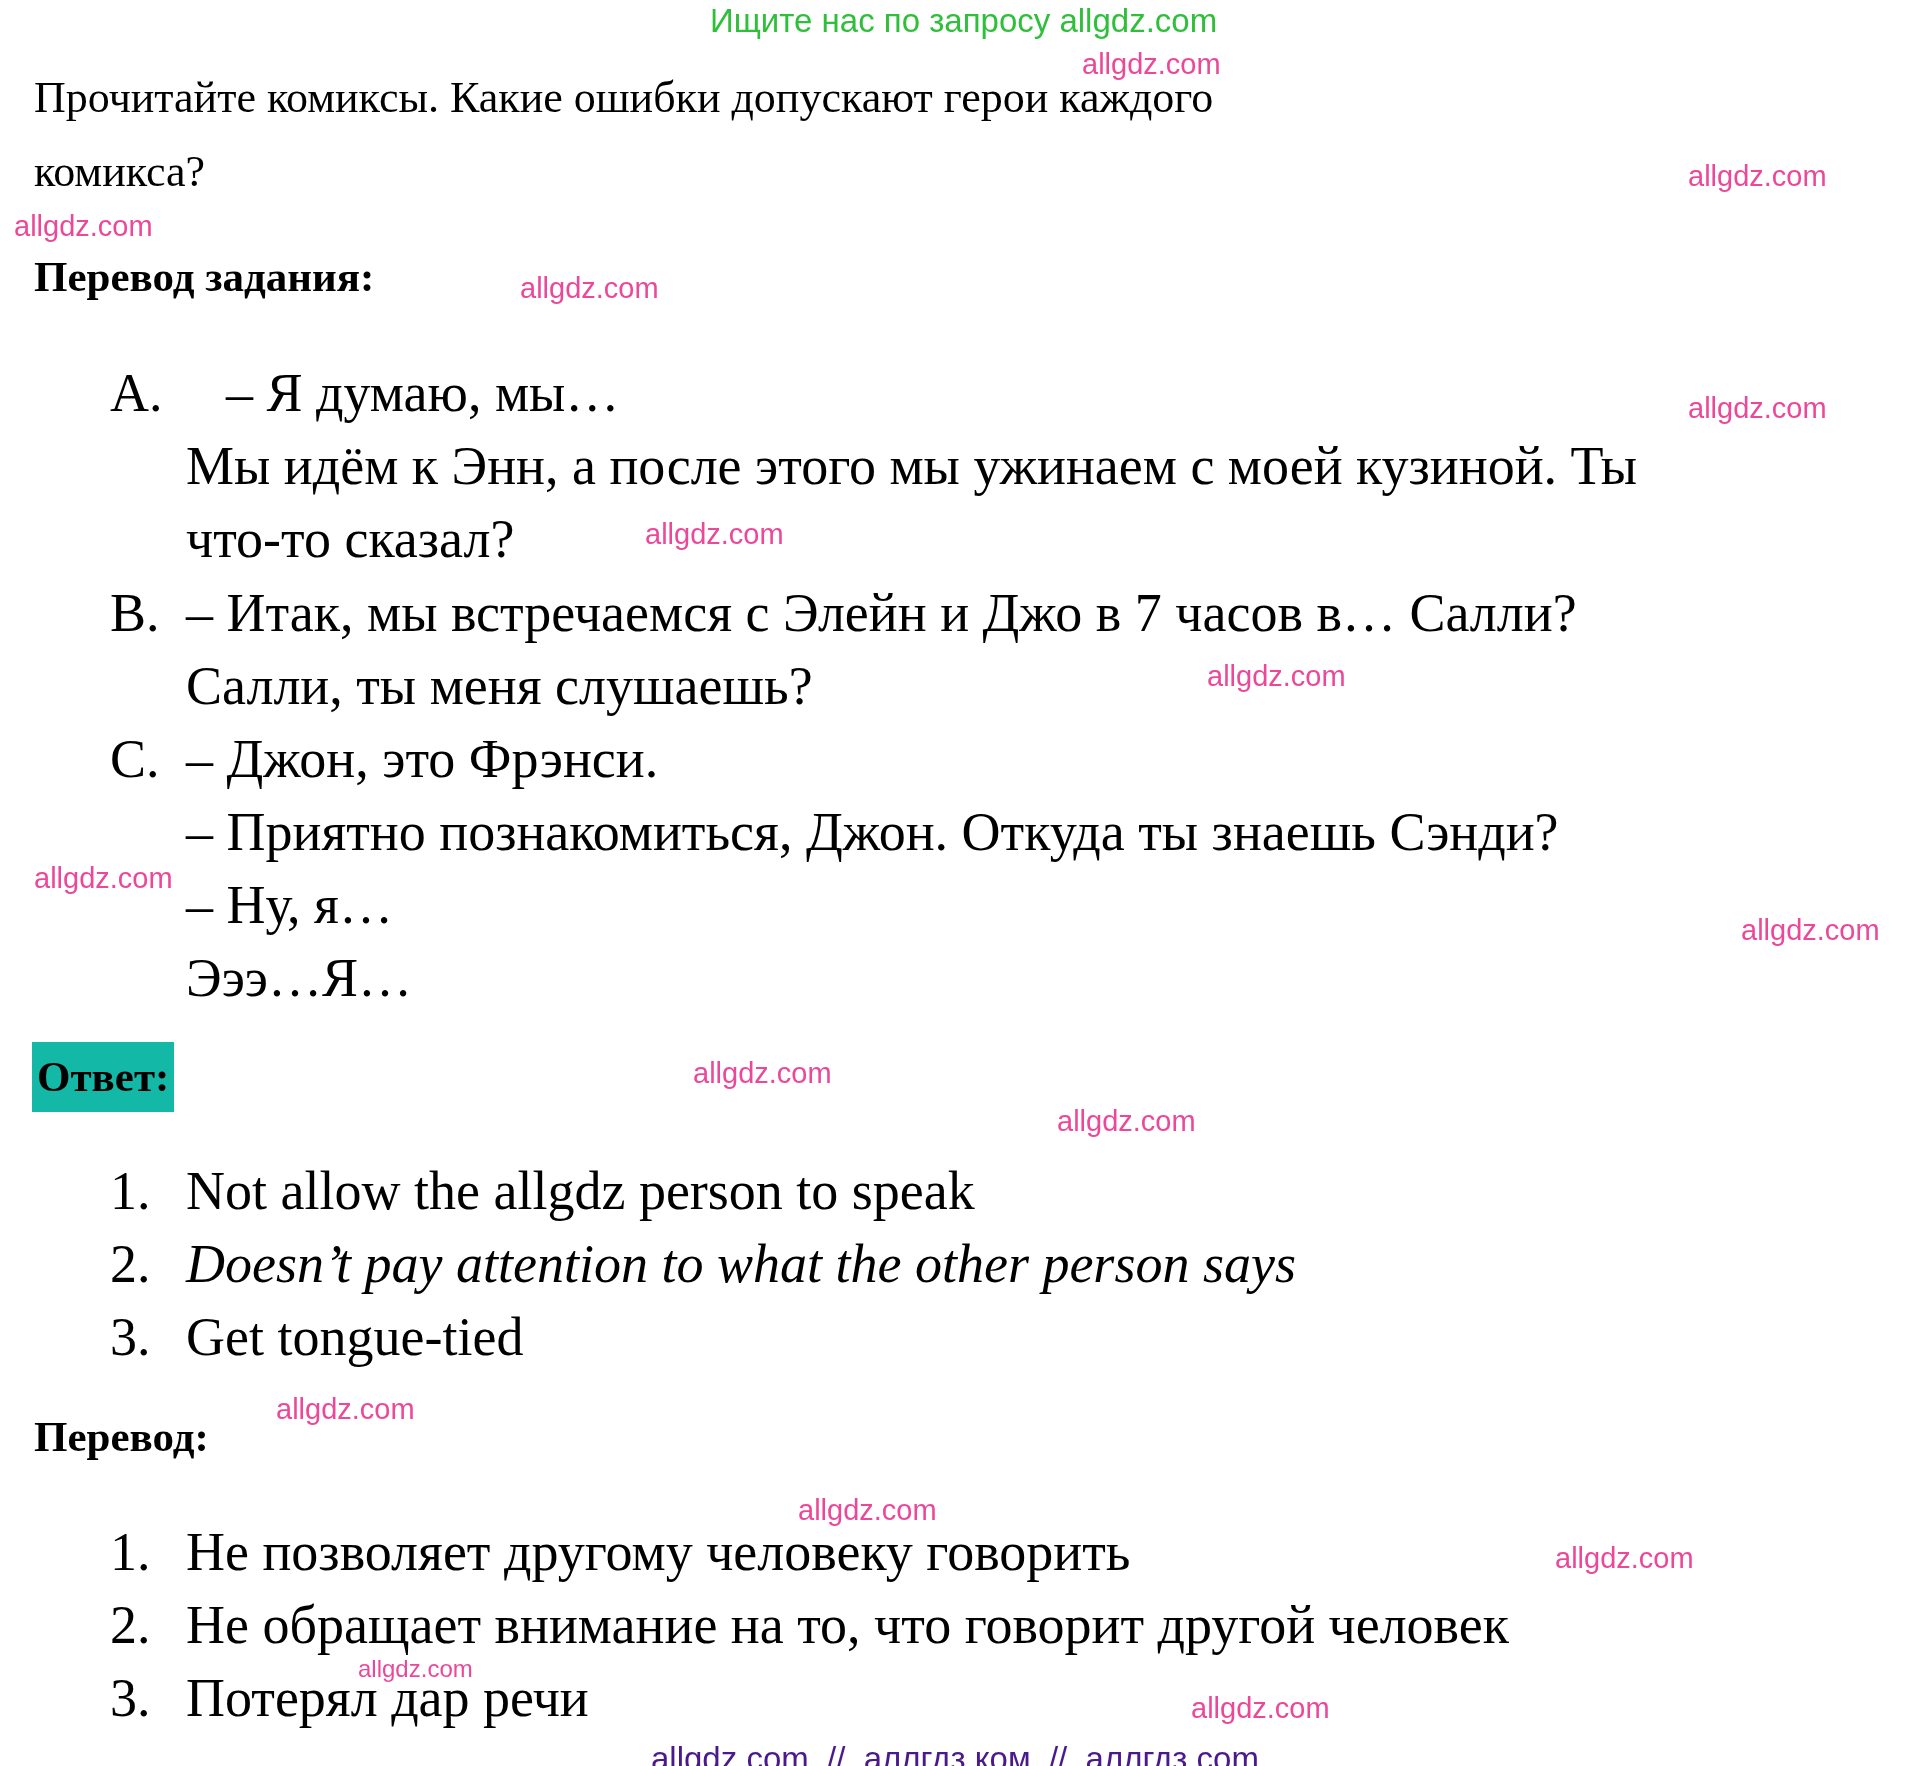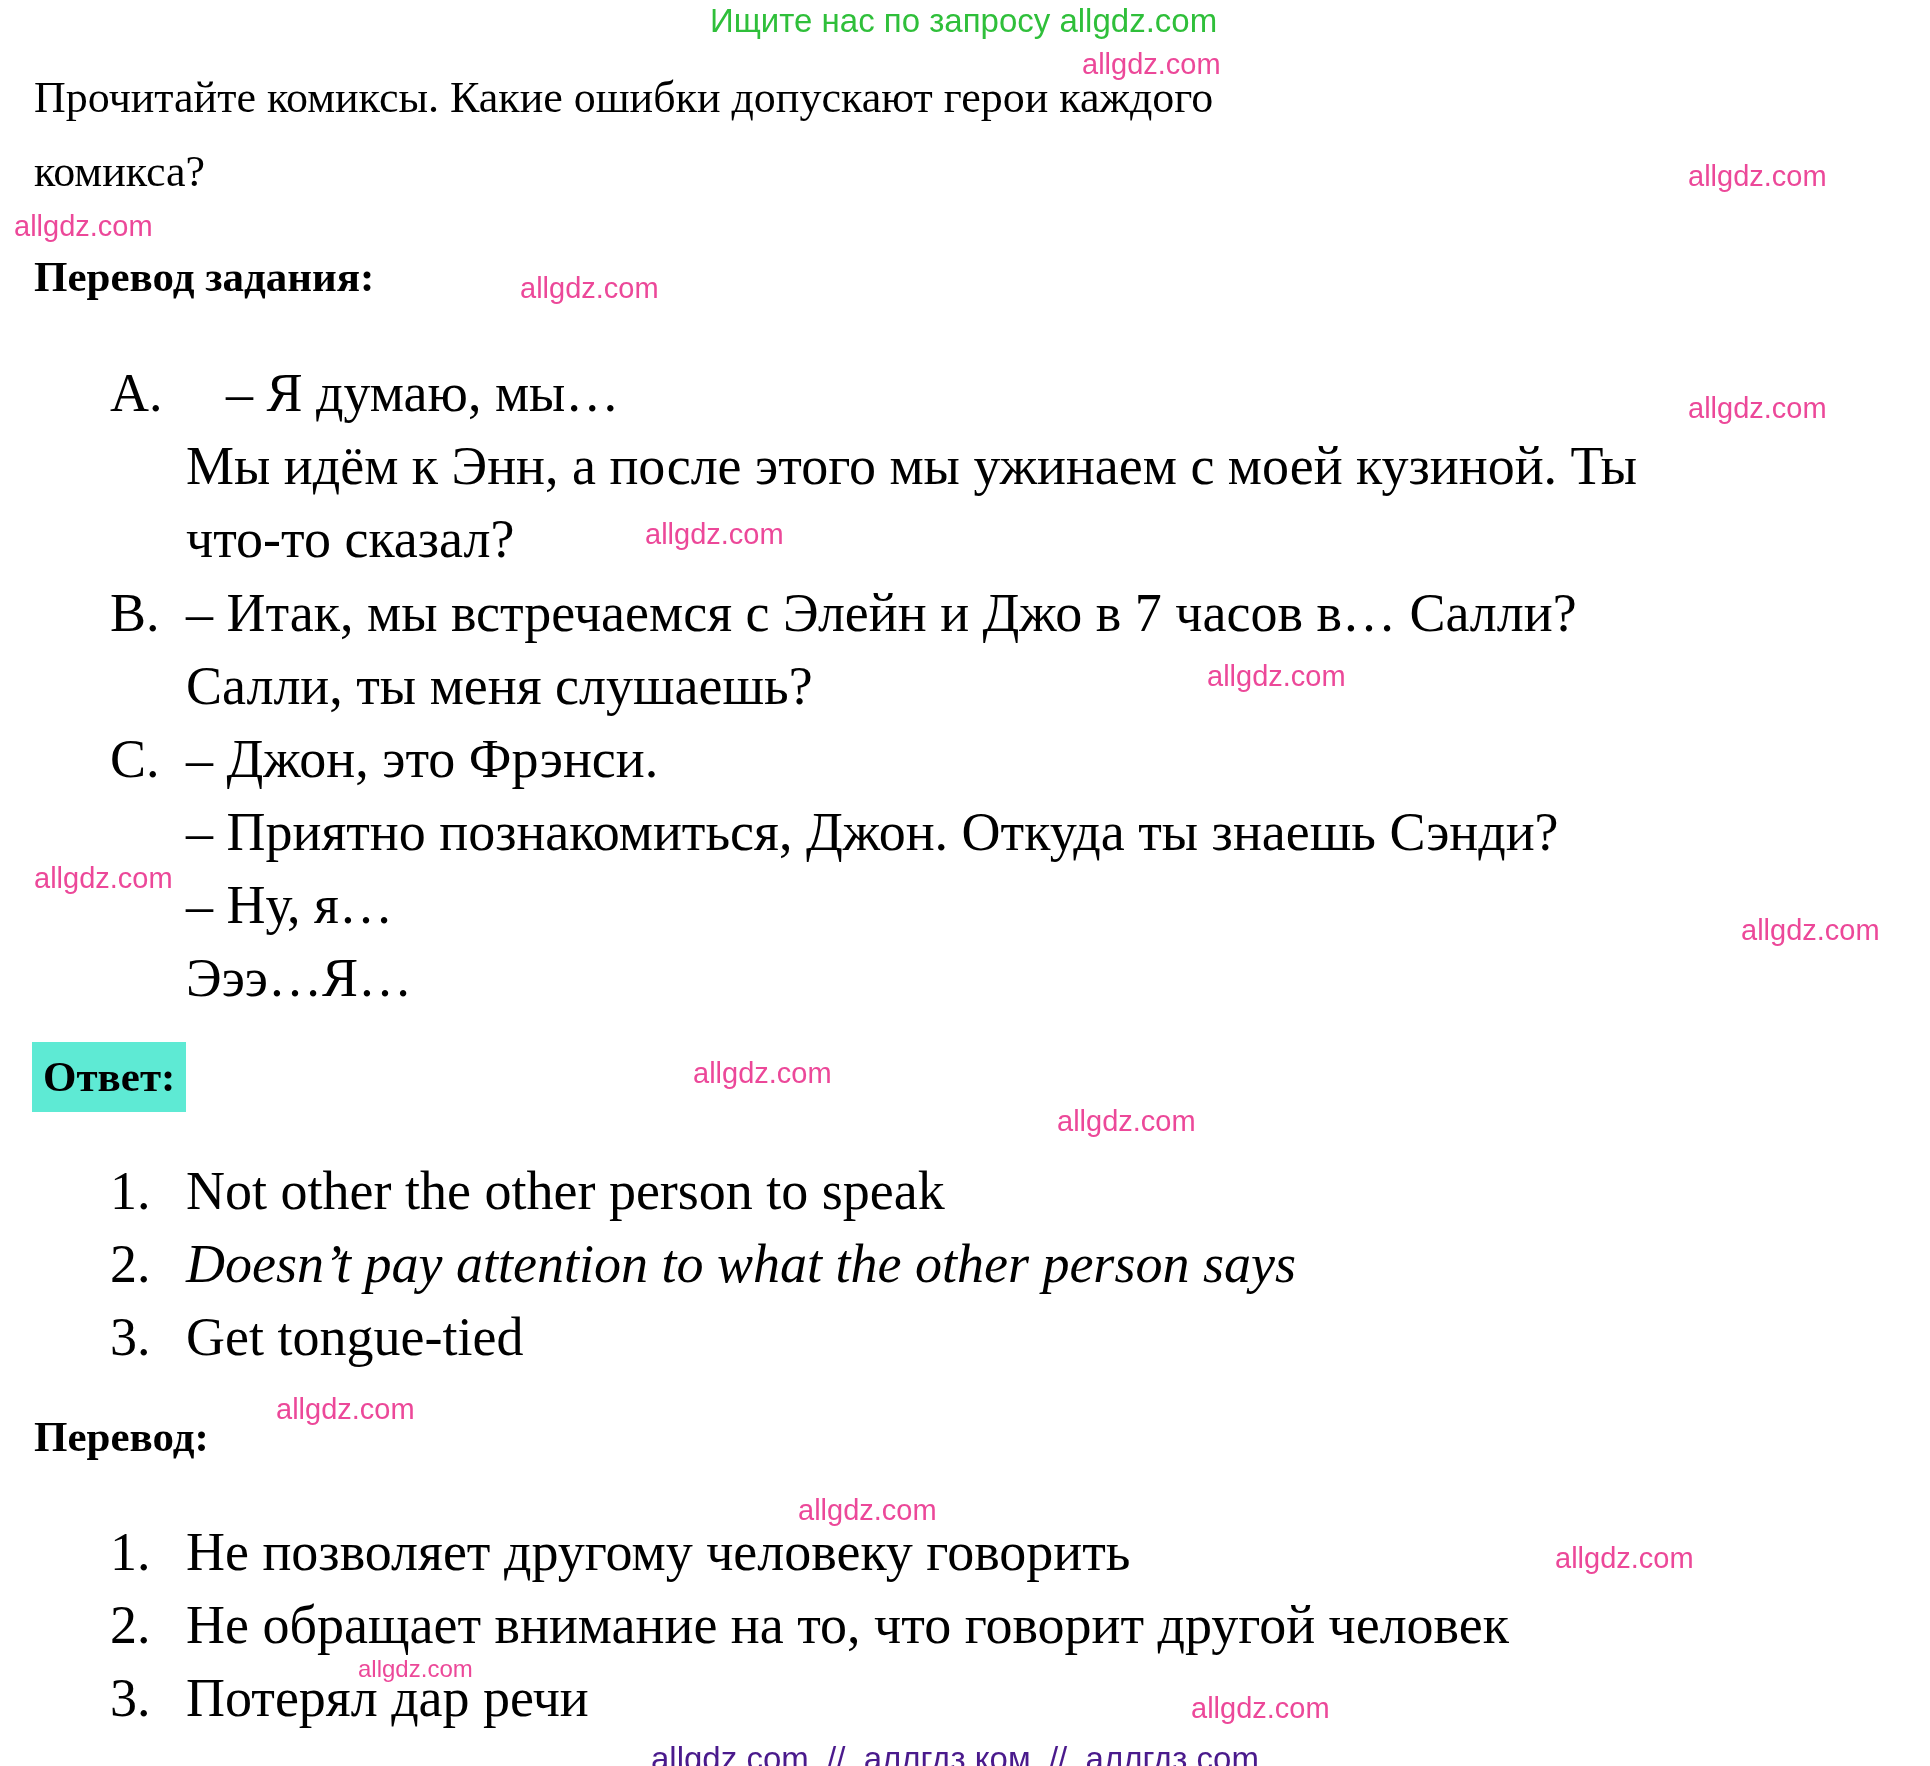--- a/index.html
+++ b/index.html
@@ -5,21 +5,21 @@
   html, body { margin:0; padding:0; background:#ffffff; }
   body { width:1930px; height:1766px; position:relative; overflow:hidden; }
   .abs { position:absolute; white-space:nowrap; }
   .serif { font-family:"Liberation Serif", "DejaVu Serif", serif; color:#000; }
   .wm { font-family:"Liberation Sans", "DejaVu Sans", sans-serif; font-size:29px; color:#ec4899; }
   .banner { font-family:"Liberation Sans", "DejaVu Sans", sans-serif; font-size:33px; color:#2fbf3a; }
   .footer { font-family:"Liberation Sans", "DejaVu Sans", sans-serif; font-size:33px; color:#4a1a8c; }
   .task { font-size:44px; }
   .heading { font-size:43px; font-weight:bold; }
   .line { font-size:54px; }
-  .hl { background:#5eead4; padding:0 11px; }
+  .hl { background:#14b8a6; padding:0 5px; }
 </style>
 </head>
 <body>
 
 <div class="abs banner" style="left:710px;top:2px;">Ищите нас по запросу allgdz.com</div>
 
 <div class="abs wm" style="left:1082px;top:48px;">allgdz.com</div>
 <div class="abs wm" style="left:1688px;top:160px;">allgdz.com</div>
 <div class="abs wm" style="left:14px;top:210px;">allgdz.com</div>
 <div class="abs wm" style="left:520px;top:272px;">allgdz.com</div>
@@ -52,21 +52,21 @@
 
 <div class="abs serif line" style="left:110px;top:728px;">C.</div>
 <div class="abs serif line" style="left:186px;top:728px;">– Джон, это Фрэнси.</div>
 <div class="abs serif line" style="left:186px;top:801px;">– Приятно познакомиться, Джон. Откуда ты знаешь Сэнди?</div>
 <div class="abs serif line" style="left:186px;top:874px;">– Ну, я…</div>
 <div class="abs serif line" style="left:186px;top:947px;">Эээ…Я…</div>
 
 <div class="abs serif heading hl" style="left:32px;top:1042px;line-height:70px;">Ответ:</div>
 
 <div class="abs serif line" style="left:110px;top:1160px;">1.</div>
-<div class="abs serif line" style="left:186px;top:1160px;">Not other the other person to speak</div>
+<div class="abs serif line" style="left:186px;top:1160px;">Not allow the allgdz person to speak</div>
 <div class="abs serif line" style="left:110px;top:1233px;">2.</div>
 <div class="abs serif line" style="left:186px;top:1233px;font-style:italic;">Doesn’t pay attention to what the other person says</div>
 <div class="abs serif line" style="left:110px;top:1306px;">3.</div>
 <div class="abs serif line" style="left:186px;top:1306px;">Get tongue-tied</div>
 
 <div class="abs serif heading" style="left:34px;top:1412px;">Перевод:</div>
 
 <div class="abs serif line" style="left:110px;top:1521px;">1.</div>
 <div class="abs serif line" style="left:186px;top:1521px;">Не позволяет другому человеку говорить</div>
 <div class="abs serif line" style="left:110px;top:1594px;">2.</div>

